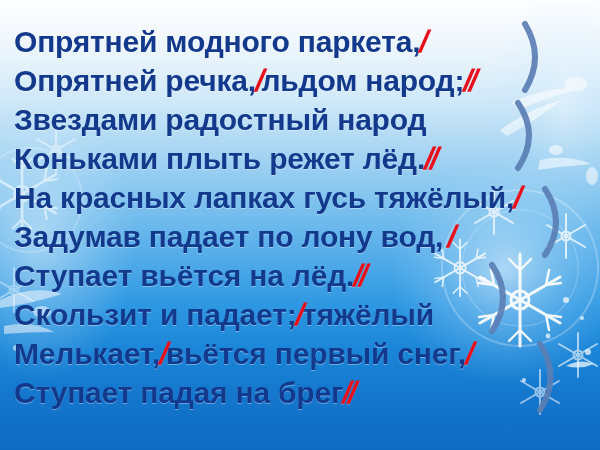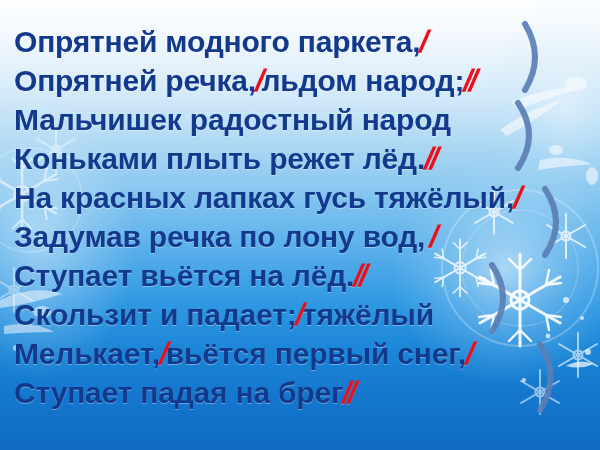--- a/index.html
+++ b/index.html
@@ -199,33 +199,33 @@
 
     <div class="line">
       <span class="txt">Опрятней модного паркета,</span><span class="mark">/</span>
     </div>
 
     <div class="line">
       <span class="txt">Опрятней речка,</span><span class="mark">/</span><span class="txt">льдом народ;</span><span class="mark">//</span>
     </div>
 
     <div class="line">
-      <span class="txt">Мальчишек радостный народ</span><span class="mark"></span>
+      <span class="txt">Звездами радостный народ</span><span class="mark"></span>
     </div>
 
     <div class="line">
       <span class="txt">Коньками плыть режет лёд.</span><span class="mark">//</span>
     </div>
 
     <div class="line">
       <span class="txt">На красных лапках гусь тяжёлый,</span><span class="mark">/</span>
     </div>
 
     <div class="line">
-      <span class="txt">Задумав речка по лону вод,</span><span class="mark gap">/</span>
+      <span class="txt">Задумав падает по лону вод,</span><span class="mark gap">/</span>
     </div>
 
     <div class="line">
       <span class="txt">Ступает вьётся на лёд.</span><span class="mark">//</span>
     </div>
 
     <div class="line">
       <span class="txt">Скользит и падает;</span><span class="mark">/</span><span class="txt">тяжёлый</span><span class="mark"></span>
     </div>
 

